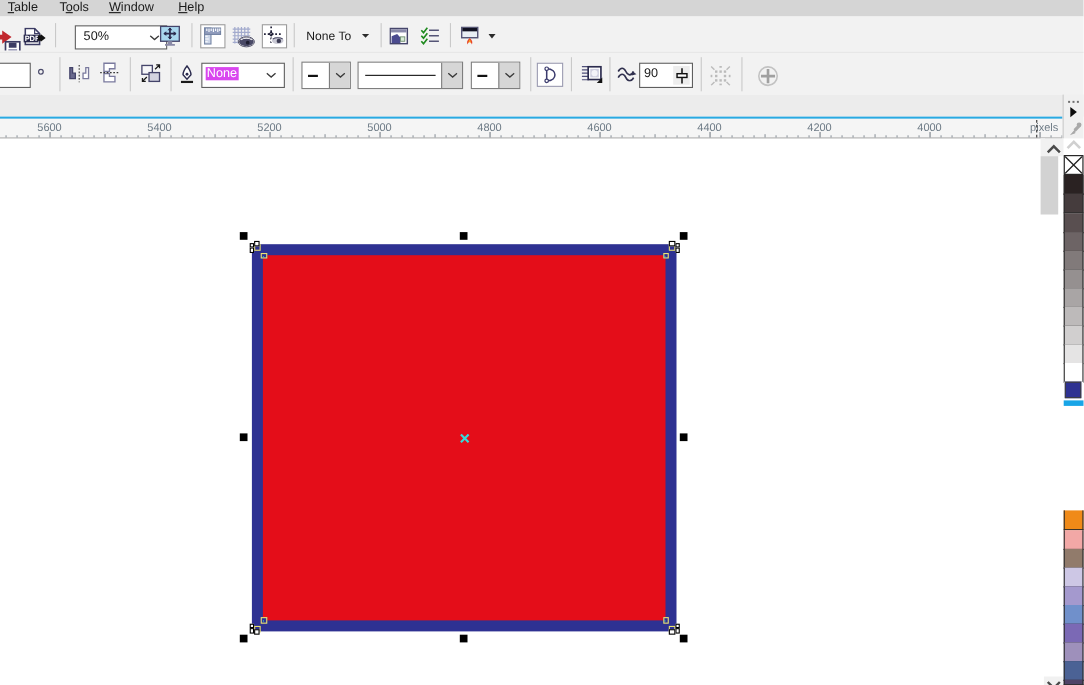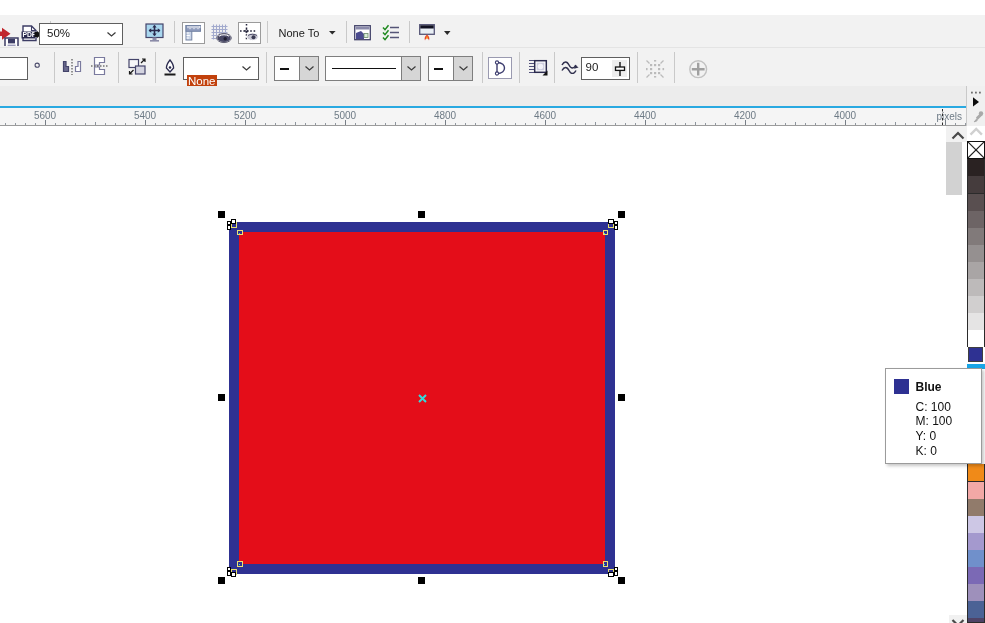--- a/index.html
+++ b/index.html
@@ -2,40 +2,46 @@
 <html><head><meta charset="utf-8"><style>
 *{margin:0;padding:0;box-sizing:border-box}
 html,body{width:985px;height:623px;overflow:hidden;font-family:"Liberation Sans",sans-serif;background:#fff}
 .abs{position:absolute}
 .sep1{position:absolute;width:1px;background:#c9c9c9}
 .combo{position:absolute;background:#fff;border:1px solid #5f5f5f}
 .chev{position:absolute;width:9px;height:5px}
 </style></head><body>
 <div class="abs" style="left:0;top:0;width:985px;height:623px;background:#fff">
 
+<div class="abs" style="left:0;top:0;width:985px;height:15px;background:#d5d5d5;font-size:11.5px;color:#1a1a1a">
+  <span class="abs" style="left:7px;top:1px"><u>T</u>able</span>
+  <span class="abs" style="left:54px;top:1px">T<u>o</u>ols</span>
+  <span class="abs" style="left:99px;top:1px"><u>W</u>indow</span>
+  <span class="abs" style="left:162px;top:1px"><u>H</u>elp</span>
+</div>
 
 <div class="abs" style="left:0;top:15px;width:985px;height:32px;background:#f2f2f2">
 
   <svg class="abs" style="left:-6px;top:9px" width="26" height="22">
     <path d="M0 7.5 h8 v-3.8 l8.5 6 -8.5 6 v-3.8 h-8 z" fill="#c1272d"></path>
     <rect x="11" y="14" width="13" height="12" fill="#fff" stroke="#3c3c64" stroke-width="1.5"></rect>
     <rect x="14" y="14.8" width="7" height="4.6" fill="#3c3c64"></rect>
     <rect x="13.6" y="20.6" width="8" height="5" fill="#9a9ab8"></rect>
   </svg>
 
   <svg class="abs" style="left:20px;top:10px" width="22" height="18">
     <path d="M3 1 h8.5 l4.5 4.5 v10 h-13 z" fill="#fff" stroke="#3c3c64" stroke-width="1.4"></path>
     <path d="M11.5 1 v4.5 h4.5" fill="none" stroke="#3c3c64" stroke-width="1.1"></path>
     <rect x="1.5" y="6.5" width="13.5" height="7" fill="#2b2b4e"></rect>
     <text x="2.4" y="12.3" font-size="6.8" font-weight="bold" fill="#fff" font-family="Liberation Sans, sans-serif">PDF</text>
     <path d="M14.5 7 h2.5 v-1 l4.5 3.5 -4.5 3.5 v-1 h-2.5 z" fill="#111"></path>
   </svg>
   <div class="sep1" style="left:50px;top:6px;height:22px"></div>
 
-  <div class="combo" style="left:39px;top:7.5px;width:84px;height:22px;font-size:11.5px;color:#1a1a1a">
+  <div class="combo" style="left:68px;top:7.5px;width:84px;height:22px;font-size:11.5px;color:#1a1a1a">
     <span class="abs" style="left:7px;top:3.5px">50%</span>
     <svg class="chev" style="right:6px;top:8px">
           <path d="M0.5 0.5 L4.5 4 L8.5 0.5" fill="none" stroke="#3a3a3a" stroke-width="1.2"></path>
         </svg>
   </div>
 
   <svg class="abs" style="left:145px;top:8px" width="20" height="20">
     <rect x="1" y="1" width="17" height="13.5" fill="#a9d7ef" stroke="#44446a" stroke-width="1.2"></rect>
     <path d="M9.5 2.5 v10 M4 7.5 h11" stroke="#2b2b4e" stroke-width="1.6"></path>
     <path d="M9.5 2 l-2.2 2.6 h4.4 z M9.5 13 l-2.2 -2.6 h4.4 z M3.6 7.5 l2.6 -2.2 v4.4 z M15.4 7.5 l-2.6 -2.2 v4.4 z" fill="#2b2b4e"></path>
@@ -134,21 +140,21 @@
   </svg>
   <div class="sep1" style="left:155px;top:4px;height:31px"></div>
 
   <svg class="abs" style="left:164px;top:11px" width="12" height="17">
     <path d="M6 1 c2.4 3 3.6 5.5 3.6 8 l-3.6 4 l-3.6 -4 c0 -2.5 1.2 -5 3.6 -8 z" fill="#fff" stroke="#2b2b4e" stroke-width="1.3"></path>
     <circle cx="6" cy="8.5" r="1.3" fill="#2b2b4e"></circle>
     <rect x="0.5" y="14.5" width="11" height="2" fill="#1a1a1a"></rect>
   </svg>
 
   <div class="combo" style="left:182.5px;top:8.5px;width:76px;height:23px;font-size:11.5px">
-    <span class="abs" style="left:3.5px;top:17px;background:#c2410c;color:#fff;padding:0 1px">None</span>
+    <span class="abs" style="left:3.5px;top:3px;background:#d946ef;color:#fff;padding:0 1px">None</span>
     <svg class="chev" style="right:7px;top:8.5px">
           <path d="M0.5 0.5 L4.5 4 L8.5 0.5" fill="none" stroke="#3a3a3a" stroke-width="1.2"></path>
         </svg>
   </div>
   <div class="sep1" style="left:266px;top:4px;height:31px"></div>
 
   <div class="abs" style="left:274px;top:7.5px;width:45px;height:25px;background:#fff;border:1px solid #7e7e7e">
     <div class="abs" style="left:5px;top:11px;width:9px;height:2px;background:#111"></div>
     <div class="abs" style="right:0;top:0;width:19px;height:23px;background:#d6d6d6;border-left:1px solid #7e7e7e">
       <svg class="chev" style="left:5px;top:9px">
@@ -452,19 +458,14 @@
     <div style="position:absolute;left:966.5px;top:481.5px;width:18.5px;height:18.10px;background:#f2a8a6;border:1px solid #2b2b2b;border-top:none;box-sizing:border-box"></div>
     <div style="position:absolute;left:966.5px;top:498.6px;width:18.5px;height:18.10px;background:#917b6b;border:1px solid #2b2b2b;border-top:none;box-sizing:border-box"></div>
     <div style="position:absolute;left:966.5px;top:515.7px;width:18.5px;height:18.10px;background:#cdc7e5;border:1px solid #2b2b2b;border-top:none;box-sizing:border-box"></div>
     <div style="position:absolute;left:966.5px;top:532.8px;width:18.5px;height:18.10px;background:#a499ce;border:1px solid #2b2b2b;border-top:none;box-sizing:border-box"></div>
     <div style="position:absolute;left:966.5px;top:549.9px;width:18.5px;height:18.10px;background:#7090cb;border:1px solid #2b2b2b;border-top:none;box-sizing:border-box"></div>
     <div style="position:absolute;left:966.5px;top:567.0px;width:18.5px;height:18.10px;background:#7b69b5;border:1px solid #2b2b2b;border-top:none;box-sizing:border-box"></div>
     <div style="position:absolute;left:966.5px;top:584.1px;width:18.5px;height:18.10px;background:#9e90bb;border:1px solid #2b2b2b;border-top:none;box-sizing:border-box"></div>
     <div style="position:absolute;left:966.5px;top:601.2px;width:18.5px;height:18.10px;background:#4b6295;border:1px solid #2b2b2b;border-top:none;box-sizing:border-box"></div>
     <div style="position:absolute;left:966.5px;top:618.3px;width:18.5px;height:4.70px;background:#4f4367;border:1px solid #2b2b2b;border-top:none;box-sizing:border-box"></div>
 
-<div class="abs" style="left:884.5px;top:368.2px;width:97.2px;height:95.5px;background:#fff;border:1px solid #9b9b9b;box-shadow:2px 2px 3px rgba(0,0,0,0.22)">
-  <div class="abs" style="left:8.5px;top:10px;width:14.5px;height:14.5px;background:#2e3192"></div>
-  <span class="abs" style="left:30px;top:10.5px;font-size:12px;font-weight:bold;color:#111">Blue</span>
-  <div class="abs" style="left:30px;top:30.5px;font-size:12px;color:#111;line-height:14.7px">C:&nbsp;100<br>M:&nbsp;100<br>Y:&nbsp;0<br>K:&nbsp;0</div>
-</div>
 
 </div>
 
 </body></html>

